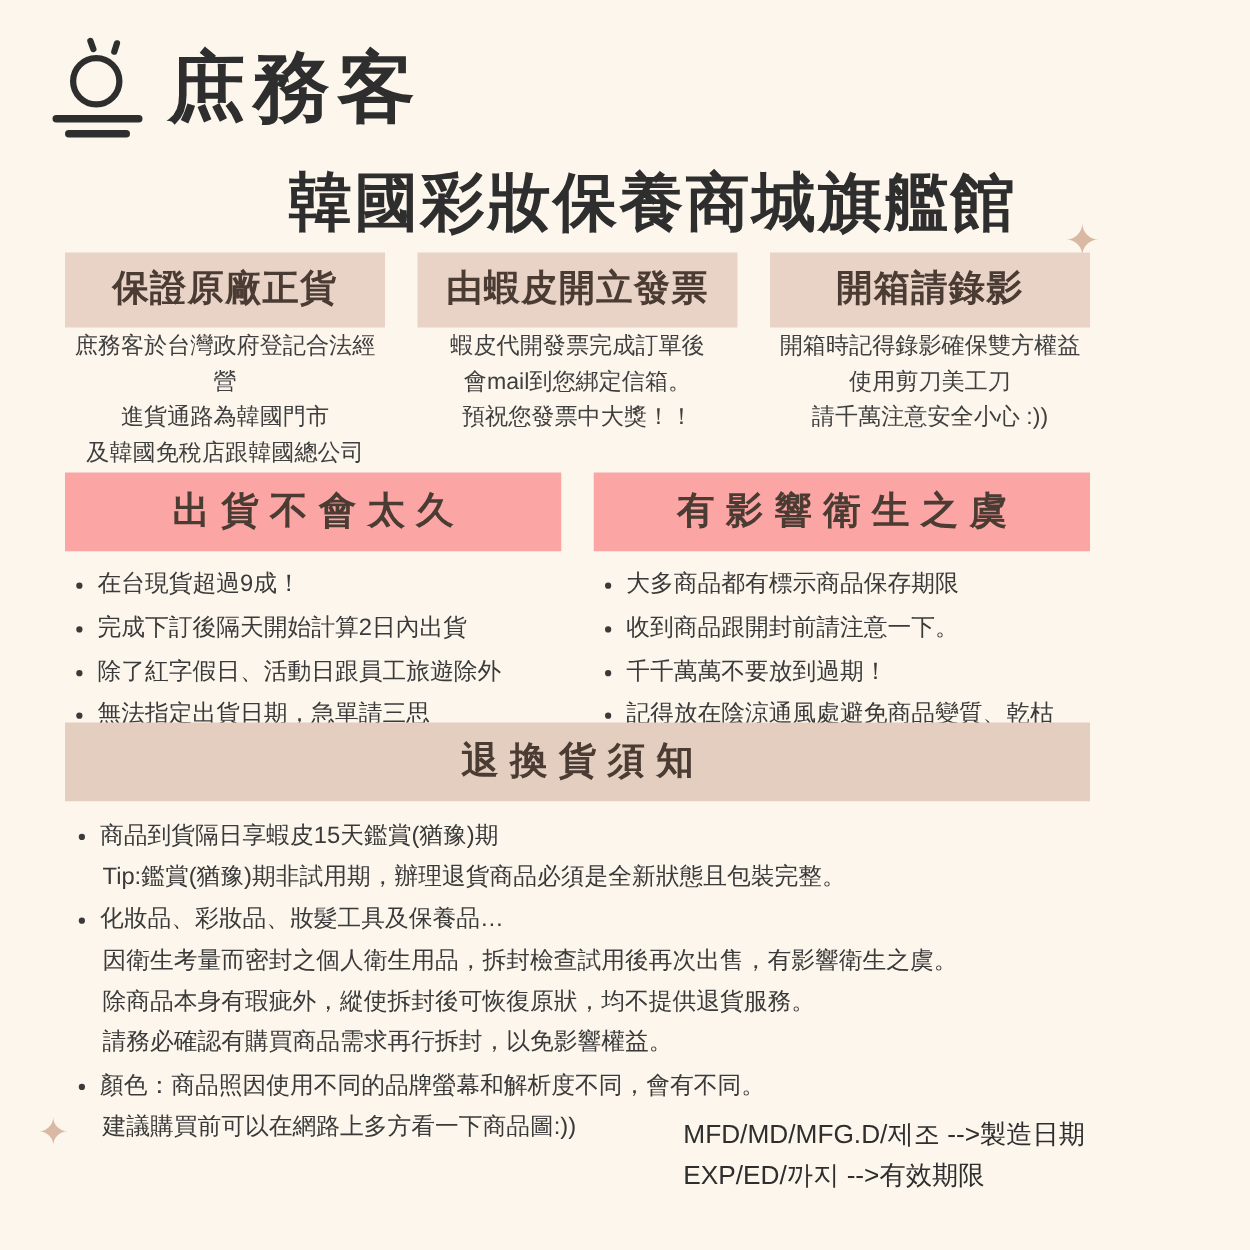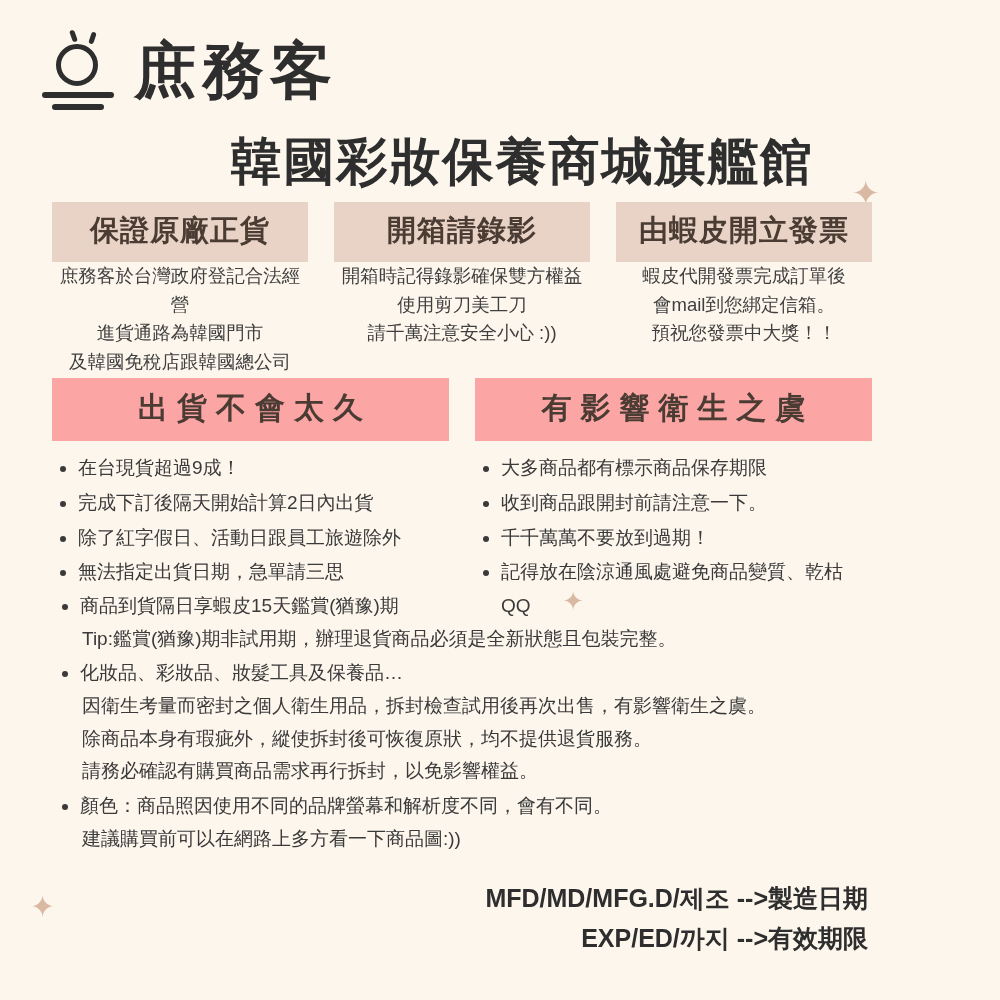--- a/index.html
+++ b/index.html
@@ -113,22 +113,21 @@
   }
   ul.returns-list{
     margin:12px 0 0 0;padding:0 0 0 28px;
     font-size:19px;line-height:1.72;color:#3a3a3a;
   }
   ul.returns-list li{margin-bottom:2px;}
   ul.returns-list .sub{display:block;padding-left:2px;}
   
   .footer{
     position:absolute;right:56px;bottom:42px;
-    text-align:right;
-    font-size:25px;font-weight:bold;color:#2e2e2e;
+    font-size:21px;font-weight:normal;color:#2e2e2e;
     line-height:1.6;
   }
   .footer .en{letter-spacing:0px;}
 </style>
 </head>
 <body>
 
 <div class="page">
 
   <div class="logo-row">
@@ -153,34 +152,34 @@
     <div class="card">
       <div class="card-head">保證原廠正貨</div>
       <div class="card-body">
         <div>庶務客於台灣政府登記合法經營</div>
         <div>進貨通路為韓國門市</div>
         <div>及韓國免稅店跟韓國總公司</div>
       </div>
     </div>
 
     <div class="card">
+      <div class="card-head">由蝦皮開立發票</div>
+      <div class="card-body">
+        <div>蝦皮代開發票完成訂單後</div>
+        <div>會mail到您綁定信箱。</div>
+        <div>預祝您發票中大獎！！</div>
+      </div>
+    </div>
+
+    <div class="card">
       <div class="card-head">開箱請錄影</div>
       <div class="card-body">
         <div>開箱時記得錄影確保雙方權益</div>
         <div>使用剪刀美工刀</div>
         <div>請千萬注意安全小心 :))</div>
-      </div>
-    </div>
-
-    <div class="card">
-      <div class="card-head">由蝦皮開立發票</div>
-      <div class="card-body">
-        <div>蝦皮代開發票完成訂單後</div>
-        <div>會mail到您綁定信箱。</div>
-        <div>預祝您發票中大獎！！</div>
       </div>
     </div>
 
   </div>
 
   <div class="mid-panels">
 
     <div class="panel">
       <div class="panel-head">出貨不會太久</div>
       <ul class="bullets">
@@ -197,20 +196,21 @@
         <li>大多商品都有標示商品保存期限</li>
         <li>收到商品跟開封前請注意一下。</li>
         <li>千千萬萬不要放到過期！</li>
         <li>記得放在陰涼通風處避免商品變質、乾枯QQ</li>
       </ul>
     </div>
 
   </div>
 
   <div class="returns">
+    <div class="returns-head">退換貨須知</div>
     <ul class="returns-list">
       <li>
         <span>商品到貨隔日享蝦皮15天鑑賞(猶豫)期</span>
         <span class="sub">Tip:鑑賞(猶豫)期非試用期，辦理退貨商品必須是全新狀態且包裝完整。</span>
       </li>
       <li>
         <span>化妝品、彩妝品、妝髮工具及保養品…</span>
         <span class="sub">因衛生考量而密封之個人衛生用品，拆封檢查試用後再次出售，有影響衛生之虞。</span>
         <span class="sub">除商品本身有瑕疵外，縱使拆封後可恢復原狀，均不提供退貨服務。</span>
         <span class="sub">請務必確認有購買商品需求再行拆封，以免影響權益。</span>

